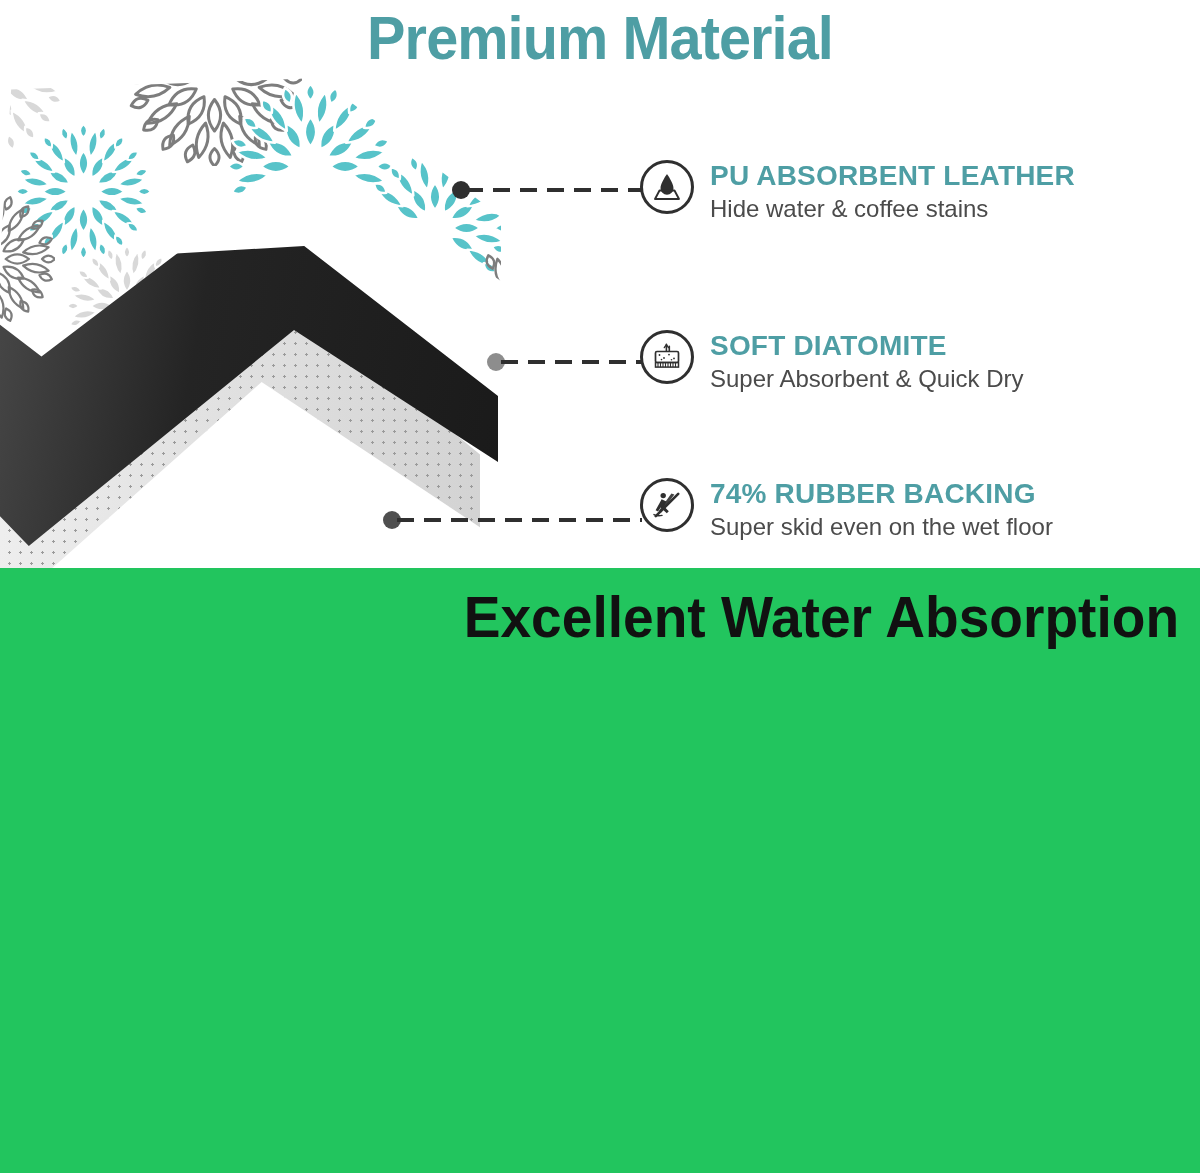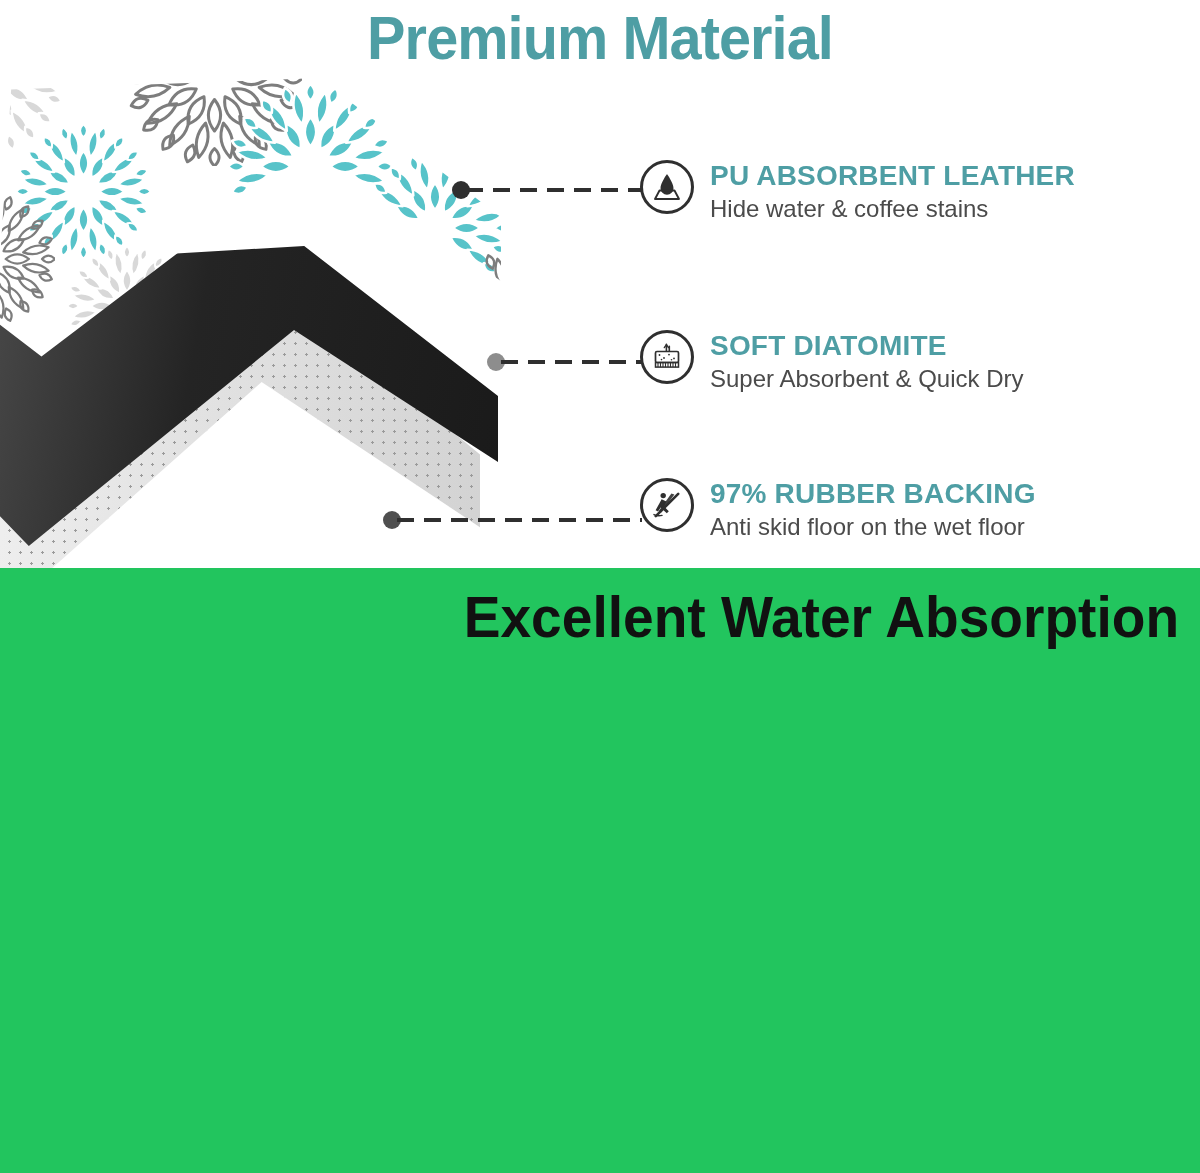--- a/index.html
+++ b/index.html
@@ -1667,22 +1667,22 @@
         <g fill="#2f2f2f">
           <circle cx="14.2" cy="8.6" r="2.7"></circle>
           <path d="M12.6 12.2 L17.4 14.4 L15.2 19.6 L19.8 24.2 L17.8 26.2 L11.6 20.6 L9.0 24.6 L6.6 23.2 L10.2 16.8 Z"></path>
           <path d="M22.4 6.4 L25.4 7.6 L12.0 25.8 L9.6 24.2 Z" opacity="0.9"></path>
           <path d="M5.0 27.6 Q9 29.6 13 28.4" stroke="#2f2f2f" stroke-width="1.5" fill="none" stroke-linecap="round"></path>
         </g>
         <line x1="6.8" y1="29.2" x2="29.2" y2="6.8" stroke="#2f2f2f" stroke-width="2.6" stroke-linecap="round"></line>
       </svg>
     </div>
     <div class="callout-text">
-      <div class="callout-title">97% RUBBER BACKING</div>
-      <div class="callout-sub">Anti skid floor on the wet floor</div>
+      <div class="callout-title">74% RUBBER BACKING</div>
+      <div class="callout-sub">Super skid even on the wet floor</div>
     </div>
   </div>
 </div>
 
 <div id="section-absorption">
 
   <div id="absorption-title">Excellent Water Absorption</div>
 
 </div>
 

